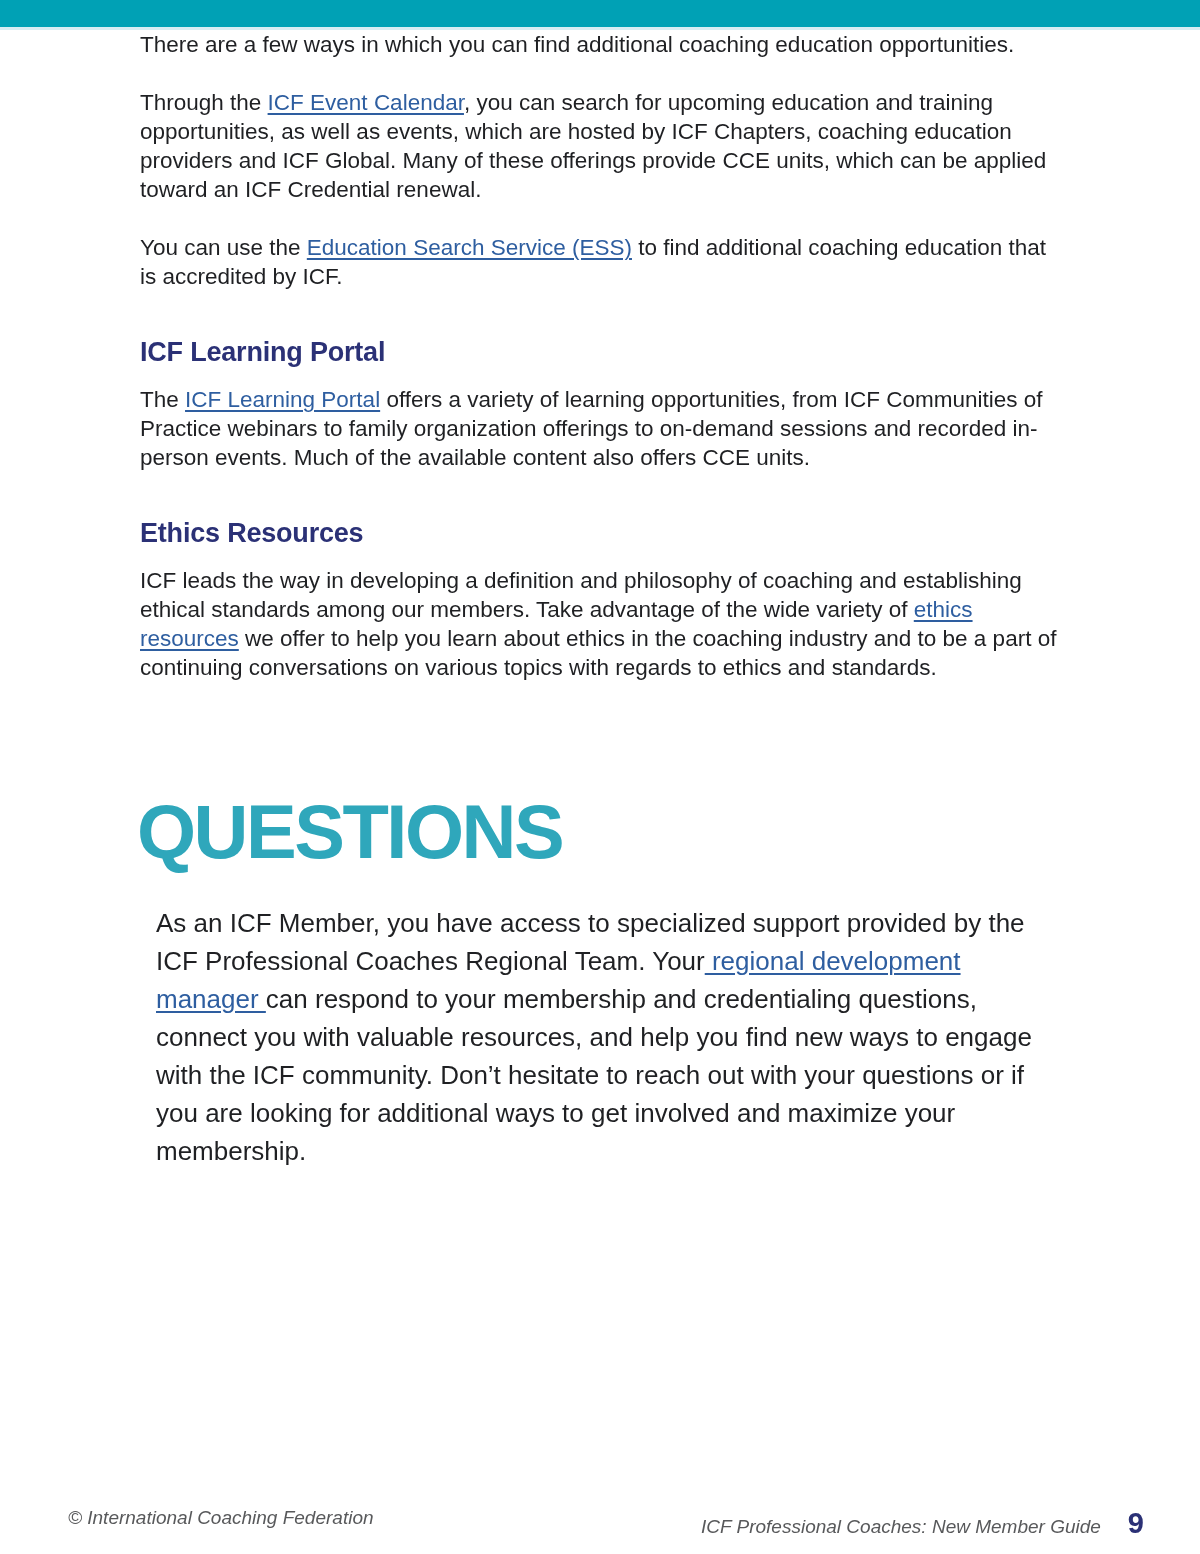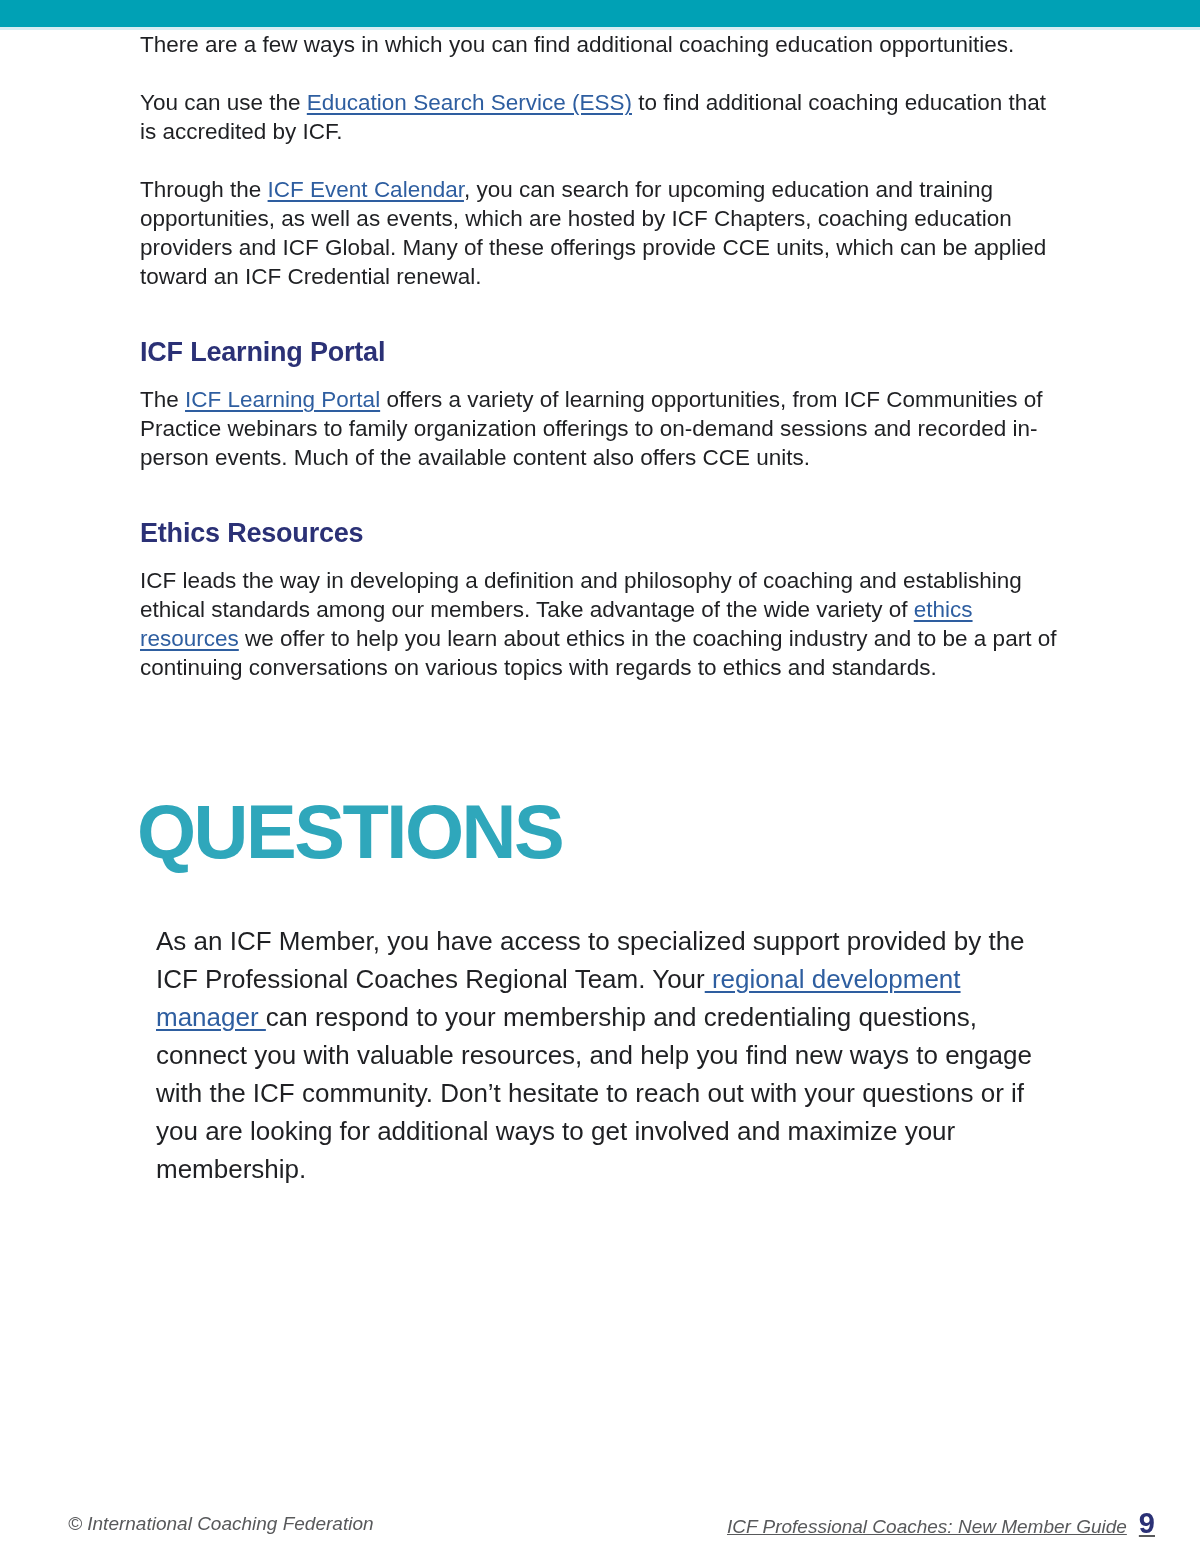--- a/index.html
+++ b/index.html
@@ -47,65 +47,64 @@
     color:var(--link-blue);
     text-decoration:underline;
     text-underline-offset:3px;
     text-decoration-thickness:1.5px;
   }
   .questions-heading{
     font-size:76px;
     font-weight:bold;
     color:var(--accent-teal);
     letter-spacing:-2.5px;
-    margin:112px 0 52px -3px;
+    margin:112px 0 34px -3px;
     line-height:1;
   }
   .lead-paragraph{
     font-size:26px;
     line-height:38px;
     margin:16px;
   }
   .footer{
     position:absolute;
     left:68px;
-    right:45px;
+    right:56px;
     bottom:14px;
     display:flex;
     justify-content:space-between;
-    align-items:center;
+    align-items:flex-start;
     font-size:19px;
     font-style:italic;
     color:var(--footer-gray);
   }
   .footer-right-group{
     display:flex;
     align-items:baseline;
-    gap:12px;
-    text-decoration:underline;
+    gap:27px;
   }
   .page-number{
     font-style:normal;
     font-weight:bold;
     font-size:29px;
     color:var(--heading-navy);
   }
 </style>
 </head>
 <body>
 
 <div class="page">
 
   <div class="top-bar"></div>
 
   <main class="content">
 
     <p class="body-paragraph"><span>There are a few ways in which you can find additional coaching education opportunities.</span></p>
+    <p class="body-paragraph"><span>Through the </span><a href="#" class="inline-link">ICF Event Calendar</a><span>, you can search for upcoming education and training opportunities, as well as events, which are hosted by ICF Chapters, coaching education providers and ICF Global. Many of these offerings provide CCE units, which can be applied toward an ICF Credential renewal.</span></p>
     <p class="body-paragraph"><span>You can use the </span><a href="#" class="inline-link">Education Search Service (ESS)</a><span> to find additional coaching education that is accredited by ICF.</span></p>
-    <p class="body-paragraph"><span>Through the </span><a href="#" class="inline-link">ICF Event Calendar</a><span>, you can search for upcoming education and training opportunities, as well as events, which are hosted by ICF Chapters, coaching education providers and ICF Global. Many of these offerings provide CCE units, which can be applied toward an ICF Credential renewal.</span></p>
 
     <h2 class="section-heading">ICF Learning Portal</h2>
     <p class="body-paragraph"><span>The </span><a href="#" class="inline-link">ICF Learning Portal</a><span> offers a variety of learning opportunities, from ICF Communities of Practice webinars to family organization offerings to on-demand sessions and recorded in-person events. Much of the available content also offers CCE units.</span></p>
 
     <h2 class="section-heading">Ethics Resources</h2>
     <p class="body-paragraph"><span>ICF leads the way in developing a definition and philosophy of coaching and establishing ethical standards among our members. Take advantage of the wide variety of </span><a href="#" class="inline-link">ethics resources</a><span> we offer to help you learn about ethics in the coaching industry and to be a part of continuing conversations on various topics with regards to ethics and standards.</span></p>
 
     <h1 class="questions-heading">QUESTIONS</h1>
     <p class="lead-paragraph"><span>As an ICF Member, you have access to specialized support provided by the ICF Professional Coaches Regional Team. Your</span><a href="#" class="inline-link"> regional development manager </a><span>can respond to your membership and credentialing questions, connect you with valuable resources, and help you find new ways to engage with the ICF community. Don’t hesitate to reach out with your questions or if you are looking for additional ways to get involved and maximize your membership.</span></p>
 

